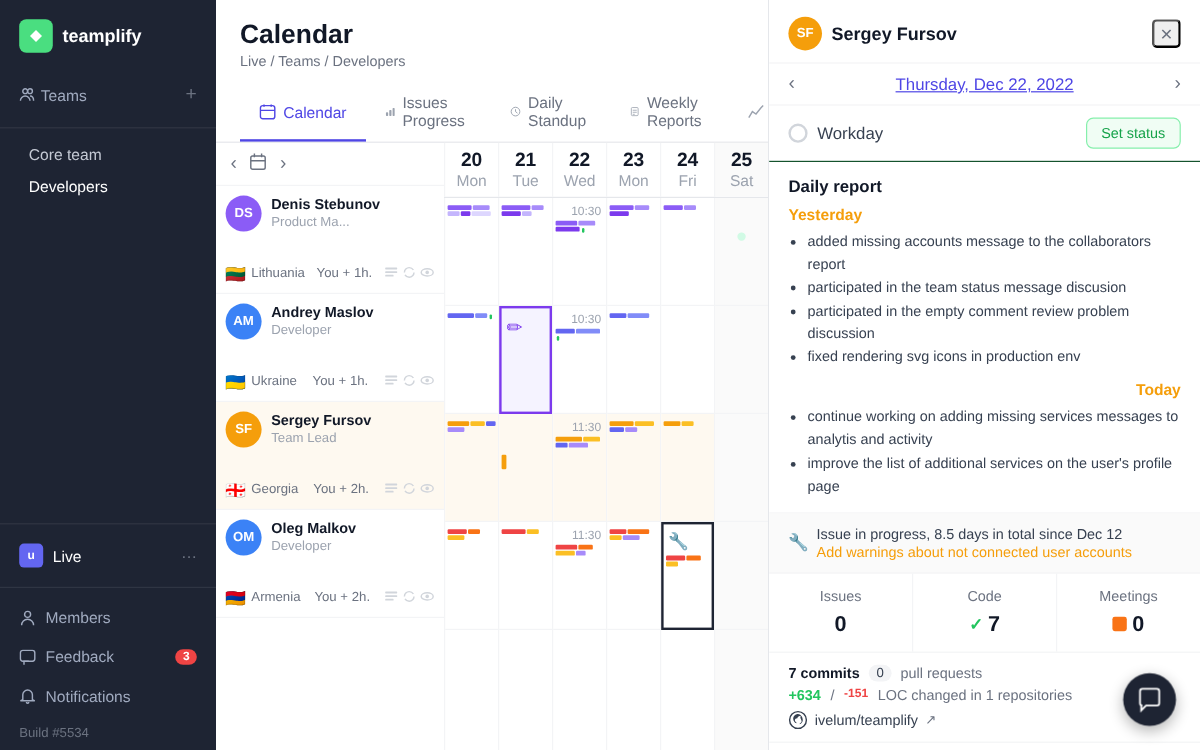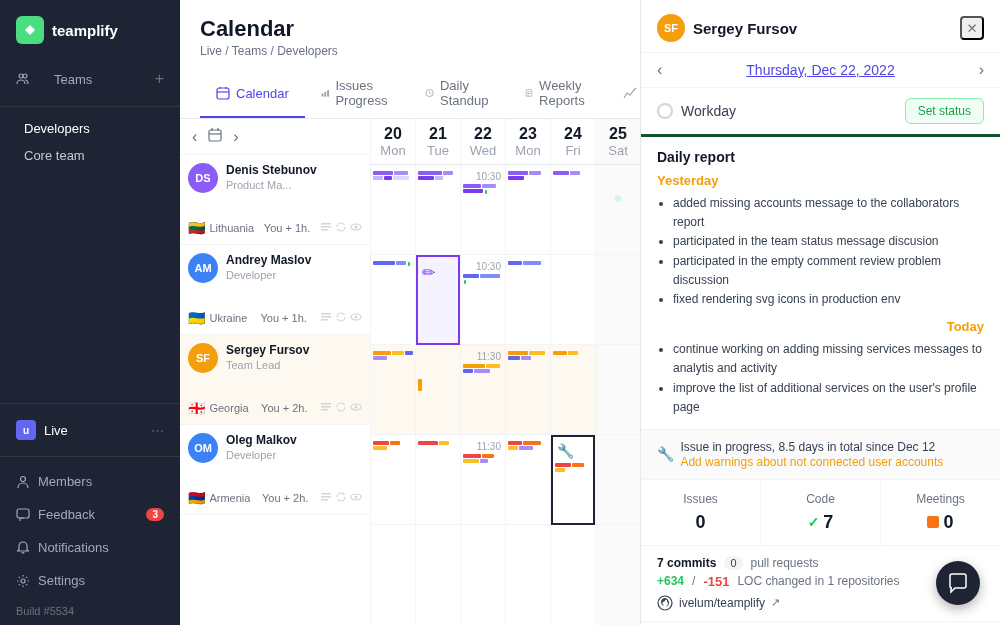--- a/index.html
+++ b/index.html
@@ -2,21 +2,21 @@
 <html><head>
   <meta charset="utf-8">
   <style>
     * { box-sizing: border-box; margin: 0; padding: 0; }
     body { font-family: -apple-system, BlinkMacSystemFont, 'Segoe UI', sans-serif; font-size: 13px; background: #f5f6f8; display: flex; height: 625px; overflow: hidden; }
 
     
     .sidebar { width: 180px; background: #1e2433; color: #a0aabf; display: flex; flex-direction: column; flex-shrink: 0; }
     .sidebar-logo { padding: 16px 16px; display: flex; align-items: center; gap: 8px; color: #fff; font-weight: 700; font-size: 15px; }
     .logo-icon { width: 28px; height: 28px; background: #4ade80; border-radius: 6px; display: flex; align-items: center; justify-content: center; }
-    .sidebar-nav-item { padding: 10px 16px; display: flex; align-items: center; gap: 24px; cursor: pointer; color: #a0aabf; font-size: 13px; }
+    .sidebar-nav-item { padding: 10px 16px; display: flex; align-items: center; gap: 4px; cursor: pointer; color: #a0aabf; font-size: 13px; }
     .sidebar-group-item { padding: 6px 16px 6px 24px; cursor: pointer; color: #c4c9d4; font-size: 13px; }
     .sidebar-group-item.active { color: #fff; }
     .sidebar-divider { height: 1px; background: rgba(255,255,255,0.08); margin: 8px 0; }
     .sidebar-env { padding: 8px 16px; display: flex; align-items: center; gap: 8px; }
     .env-badge { width: 20px; height: 20px; background: #6366f1; border-radius: 4px; display: flex; align-items: center; justify-content: center; color: #fff; font-size: 10px; font-weight: 700; }
     .env-name { color: #fff; font-weight: 500; }
     .sidebar-bottom-item { padding: 9px 16px; display: flex; align-items: center; gap: 8px; cursor: pointer; color: #a0aabf; font-size: 13px; }
     .feedback-badge { background: #ef4444; color: #fff; border-radius: 10px; padding: 1px 6px; font-size: 10px; font-weight: 600; margin-left: auto; }
     .build-info { padding: 8px 16px; font-size: 11px; color: #6b7280; margin-top: auto; }
     .sidebar-spacer { flex: 1; }
@@ -63,21 +63,21 @@
 
     
     .panel { width: 360px; flex-shrink: 0; background: #fff; border-left: 1px solid #e5e7eb; display: flex; flex-direction: column; overflow-y: auto; }
     .panel-header { padding: 14px 16px 10px; border-bottom: 1px solid #f3f4f6; display: flex; align-items: center; justify-content: space-between; }
     .panel-user { display: flex; align-items: center; gap: 8px; font-size: 15px; font-weight: 600; color: #111827; }
     .panel-avatar { width: 28px; height: 28px; border-radius: 50%; background: #f59e0b; display: flex; align-items: center; justify-content: center; font-size: 11px; color: #fff; font-weight: 700; }
     .close-btn { width: 24px; height: 24px; display: flex; align-items: center; justify-content: center; cursor: pointer; color: #6b7280; border-radius: 4px; }
     .panel-date-nav { display: flex; align-items: center; justify-content: space-between; padding: 8px 16px; border-bottom: 1px solid #f3f4f6; }
     .date-nav-btn { color: #6b7280; cursor: pointer; font-size: 16px; }
     .panel-date { font-size: 14px; color: #4f46e5; text-decoration: underline; cursor: pointer; }
-    .workday-row { display: flex; align-items: center; justify-content: space-between; padding: 10px 16px; border-bottom: 3px solid #14532d; }
+    .workday-row { display: flex; align-items: center; justify-content: space-between; padding: 10px 16px; border-bottom: 1px solid #14532d; }
     .workday-label { display: flex; align-items: center; gap: 8px; color: #374151; font-size: 14px; }
     .workday-circle { width: 16px; height: 16px; border: 2px solid #d1d5db; border-radius: 50%; }
     .set-status-btn { background: #f0fdf4; color: #16a34a; border: 1px solid #86efac; border-radius: 6px; padding: 5px 12px; font-size: 12px; font-weight: 500; cursor: pointer; }
     .panel-section { padding: 12px 16px; border-bottom: 1px solid #f3f4f6; }
     .panel-section-title { font-size: 14px; font-weight: 600; color: #111827; margin-bottom: 8px; }
     .section-subtitle { font-size: 13px; font-weight: 600; margin-bottom: 6px; }
     .section-subtitle.yesterday { color: #f59e0b; }
     .section-subtitle.today { color: #f59e0b; }
     .bullet-list { list-style: disc; padding-left: 16px; }
     .bullet-list li { font-size: 12px; color: #374151; line-height: 1.6; }
@@ -90,21 +90,21 @@
     .stat-item + .stat-item { border-left: 1px solid #f3f4f6; }
     .stat-label { font-size: 12px; color: #6b7280; margin-bottom: 6px; }
     .stat-value { font-size: 18px; font-weight: 700; color: #111827; display: flex; align-items: center; justify-content: center; gap: 4px; }
     .stat-check { color: #22c55e; font-size: 14px; }
     .stat-orange { width: 12px; height: 12px; background: #f97316; border-radius: 2px; }
     .commits-section { padding: 10px 16px; border-bottom: 1px solid #f3f4f6; }
     .commits-row { display: flex; align-items: center; gap: 8px; font-size: 12px; margin-bottom: 4px; }
     .commits-count { font-weight: 600; color: #111827; }
     .pr-count { display: inline-flex; align-items: center; justify-content: center; background: #f3f4f6; border-radius: 10px; padding: 1px 6px; font-size: 11px; color: #374151; }
     .loc-pos { color: #22c55e; font-weight: 600; font-size: 12px; }
-    .loc-neg { color: #ef4444; font-weight: 600; font-size: 13px; }
+    .loc-neg { color: #ef4444; font-weight: 600; font-size: 10px; }
     .repo-link { display: flex; align-items: center; gap: 6px; font-size: 12px; color: #374151; margin-top: 6px; cursor: pointer; }
     .commit-list { padding: 0 16px; }
     .commit-item { display: flex; align-items: flex-start; gap: 8px; padding: 10px 0; border-bottom: 1px solid #f3f4f6; }
 
     
     .chat-fab { position: fixed; bottom: 20px; right: 20px; width: 44px; height: 44px; background: #1e2433; border-radius: 50%; display: flex; align-items: center; justify-content: center; cursor: pointer; color: #fff; font-size: 18px; box-shadow: 0 4px 12px rgba(0,0,0,0.3); }
   </style>
 </head>
 <body>
 
@@ -124,25 +124,25 @@
       <circle cx="9" cy="4" r="2" stroke="#a0aabf" stroke-width="1.2"></circle>
       <path d="M1 12c0-2.2 1.8-4 4-4s4 1.8 4 4" stroke="#a0aabf" stroke-width="1.2" fill="none"></path>
       <path d="M9 8c1.1 0 3 0.9 3 4" stroke="#a0aabf" stroke-width="1.2" fill="none"></path>
     </svg>
     <span>Teams</span>
     <span style="margin-left:auto; color:#6b7280; font-size:16px;">+</span>
   </div>
 
   <div class="sidebar-divider"></div>
 
+  <div class="sidebar-group-item">
+    <span>Core team</span>
+  </div>
   <div class="sidebar-group-item active">
     <span>Developers</span>
-  </div>
-  <div class="sidebar-group-item">
-    <span>Core team</span>
   </div>
 
   <div class="sidebar-spacer"></div>
   <div class="sidebar-divider"></div>
 
   <div class="sidebar-env">
     <div class="env-badge">
         <span>u</span>
       </div>
     <span class="env-name">Live</span>
@@ -169,27 +169,20 @@
   </div>
 
   <div class="sidebar-bottom-item">
     <svg width="14" height="14" viewBox="0 0 14 14" fill="none">
       <path d="M7 1 C4.8 1 3 2.8 3 5 L3 9 L1 10 L13 10 L11 9 L11 5 C11 2.8 9.2 1 7 1Z" stroke="#a0aabf" stroke-width="1.2" fill="none"></path>
       <path d="M6 11 C6 11.6 6.4 12 7 12 C7.6 12 8 11.6 8 11" stroke="#a0aabf" stroke-width="1.2" fill="none"></path>
     </svg>
     <span>Notifications</span>
   </div>
 
-  <div class="sidebar-bottom-item">
-    <svg width="14" height="14" viewBox="0 0 14 14" fill="none">
-      <circle cx="7" cy="7" r="2" stroke="#a0aabf" stroke-width="1.2"></circle>
-      <path d="M7 1 L7 2.5 M7 11.5 L7 13 M1 7 L2.5 7 M11.5 7 L13 7 M2.8 2.8 L3.9 3.9 M10.1 10.1 L11.2 11.2 M11.2 2.8 L10.1 3.9 M3.9 10.1 L2.8 11.2" stroke="#a0aabf" stroke-width="1.2"></path>
-    </svg>
-    <span>Settings</span>
-  </div>
 
   <div class="build-info">Build #5534</div>
 </div>
 
 <div class="main">
   <div class="cal-header">
     <div class="cal-title">Calendar</div>
     <div class="cal-breadcrumb">
       <span>Live / Teams / Developers</span>
     </div>

